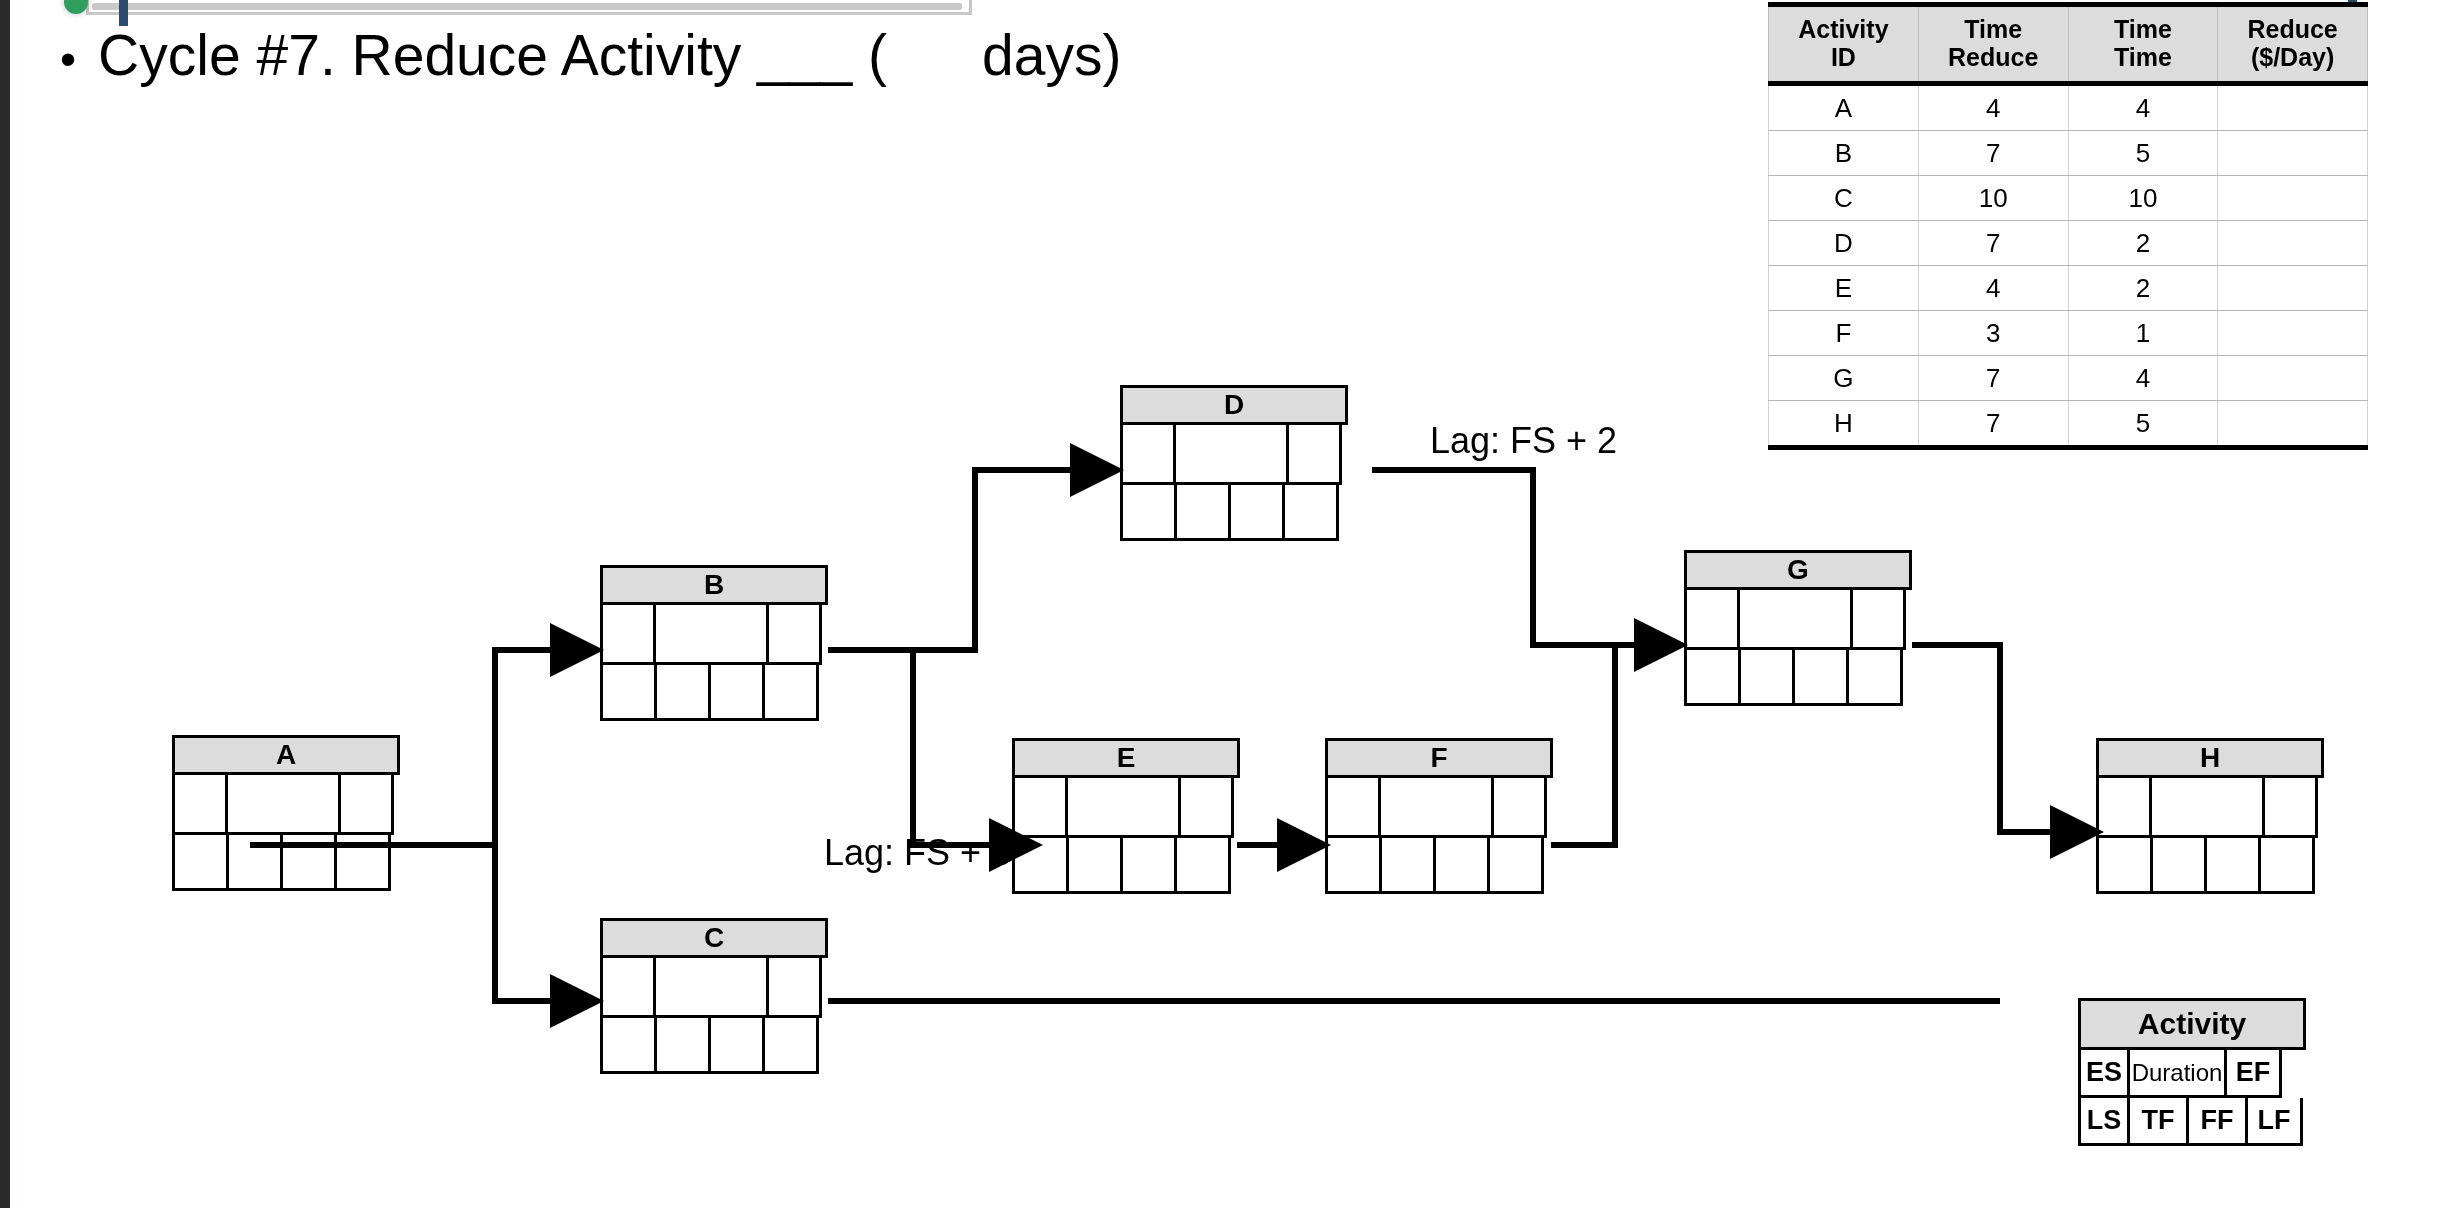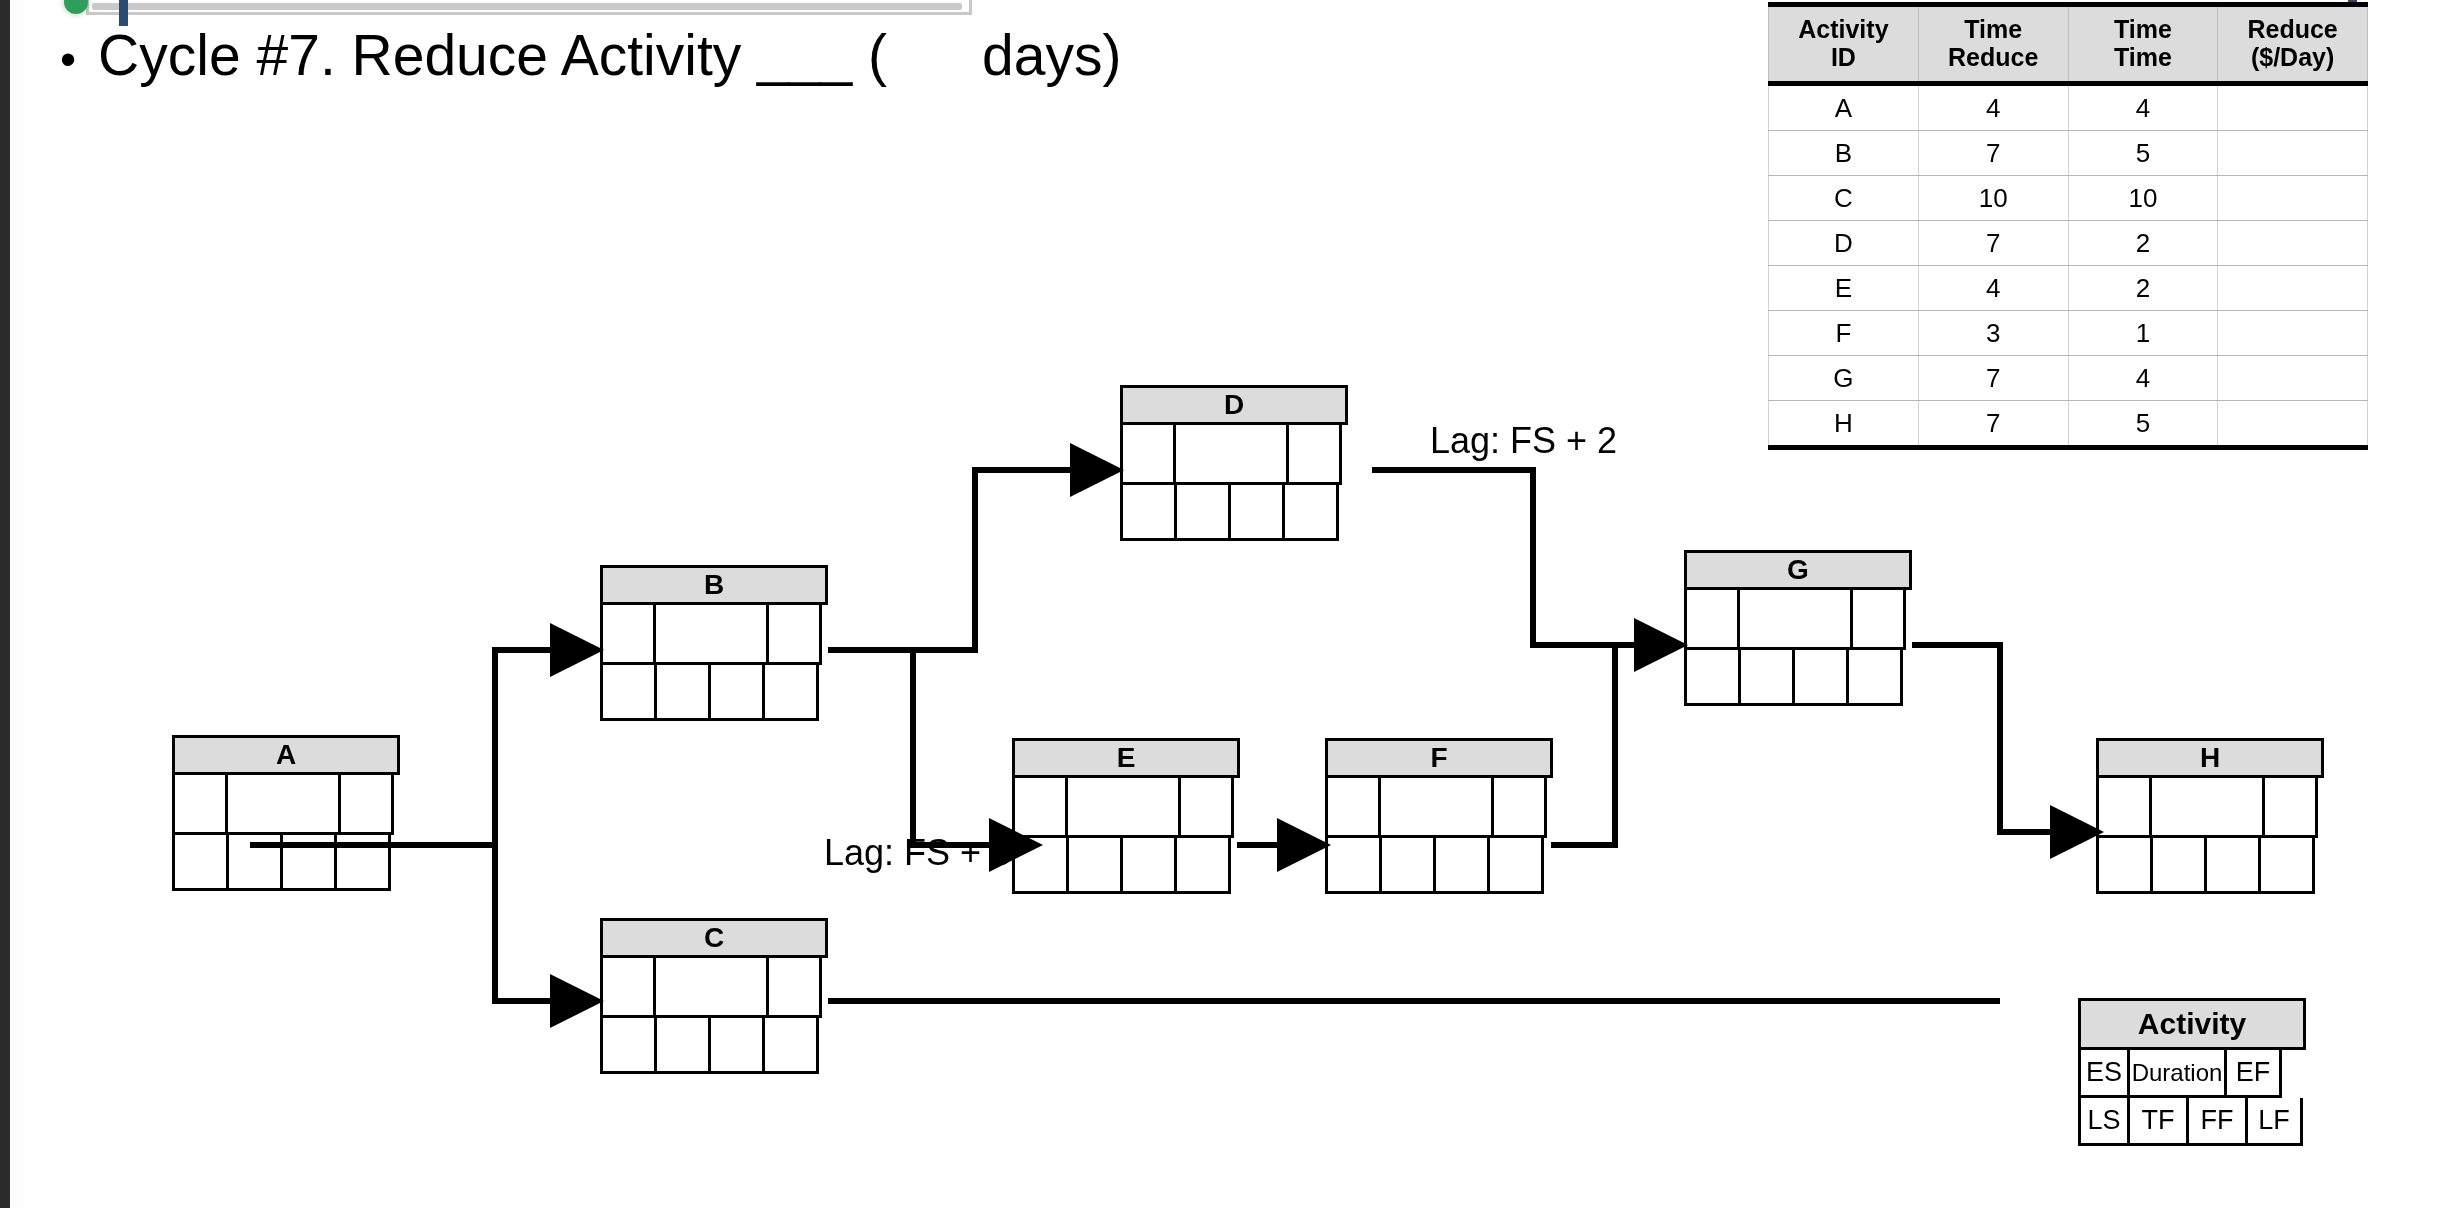--- a/index.html
+++ b/index.html
@@ -53,21 +53,21 @@
   .crash-table td.blank{}
 
   
   .legend{position:absolute;left:2078px;top:998px;width:228px;}
   .legend-title{height:52px;background:#dcdcdc;border:3px solid #000;
                 display:flex;align-items:center;justify-content:center;
                 font-weight:bold;font-size:30px;box-sizing:border-box;}
   .legend-r{display:flex;height:48px;}
   .legend-r>div{border:3px solid #000;border-top:none;box-sizing:border-box;
                 display:flex;align-items:center;justify-content:center;
-                font-size:27px;font-weight:normal;margin-left:-3px;}
+                font-size:27px;font-weight:bold;margin-left:-3px;}
   .legend-r>div:first-child{margin-left:0;}
   .legend-r .dur{font-weight:normal;font-size:24px;}
 
   
   .node{position:absolute;box-sizing:border-box;}
   .node .hd{height:40px;background:#dcdcdc;border:3px solid #000;
             display:flex;align-items:center;justify-content:center;
             font-weight:bold;font-size:28px;box-sizing:border-box;color:#000;}
   .node .r{display:flex;box-sizing:border-box;}
   .node .r>div{border:3px solid #000;border-top:none;box-sizing:border-box;margin-left:-3px;}

